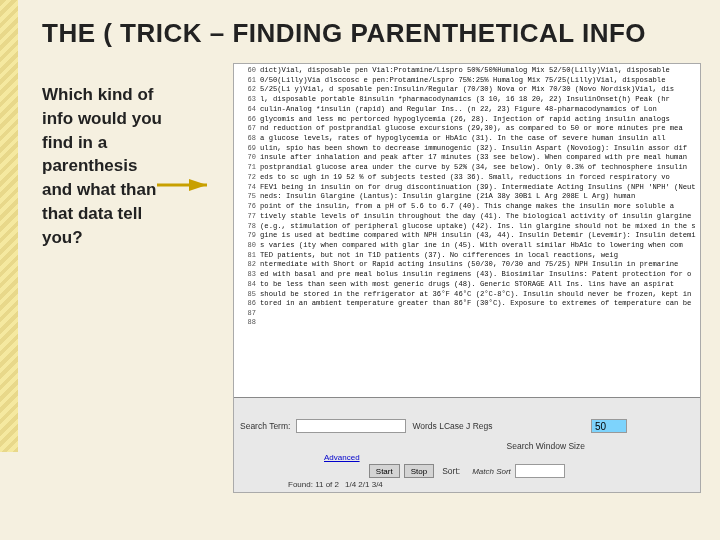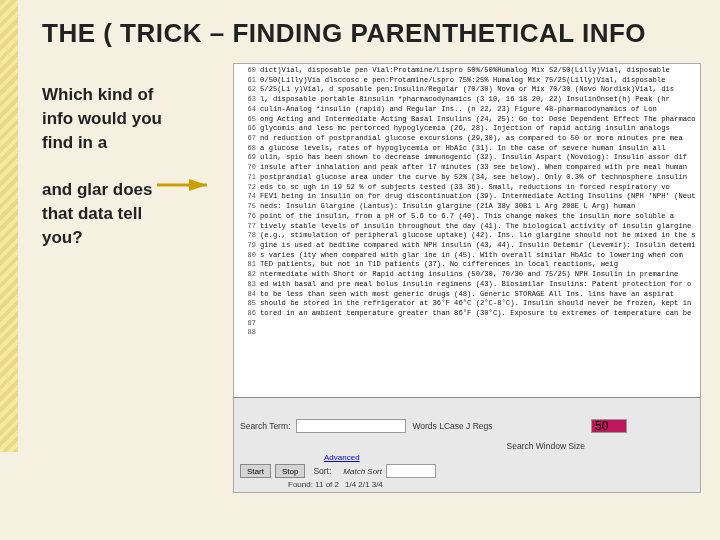--- a/index.html
+++ b/index.html
@@ -135,44 +135,45 @@
 
     .search-size-label {
       font-size: 8.5px;
       color: #333;
       margin-left: 8px;
       margin-top: 40px;
     }
 
     .search-size-input {
       border: 1px solid #999;
-      background: #be185d;
+      background: #7dd3fc;
       width: 36px;
       height: 14px;
-      font-size: 12px;
+      font-size: 10px;
       padding: 1px 3px;
     }
 
     .search-row2 {
       display: flex;
       align-items: center;
       gap: 4px;
     }
 
     .advanced-link {
       font-size: 8px;
       color: #0000cc;
       text-decoration: underline;
       cursor: pointer;
     }
 
     .search-row3 {
       display: flex;
       align-items: center;
       gap: 4px;
+      justify-content: center;
     }
 
     .btn-small {
       background: #d4d4d4;
       border: 1px solid #888;
       font-size: 8px;
       padding: 1px 6px;
       cursor: pointer;
       height: 14px;
     }
@@ -225,22 +226,22 @@
 
   <div class="title" style="margin-left:18px;">THE ( TRICK – FINDING PARENTHETICAL INFO</div>
 
   <div class="content-area" style="margin-left:18px;">
 
     <div class="left-panel">
       <div class="question-text">
         <span>Which kind of</span><br>
         <span>info would you</span><br>
         <span>find in a</span><br>
-        <br>
-        <span>and glar does</span><br>
+        <span>parenthesis</span><br>
+        <span>and what than</span><br>
         <span>that data tell</span><br>
         <span>you?</span>
       </div>
     </div>
 
     <div class="right-panel">
       <div class="document-window">
         <div class="doc-content" id="doc-lines">
 
         <div class="doc-row">
@@ -255,24 +256,20 @@
               <span class="line-num">62</span>
               <span class="line-text">5/25(Li y)Vial, d sposable pen:Insulin/Regular (70/30) Nova or Mix 70/30 (Novo Nordisk)Vial, dis</span>
             </div>
             <div class="doc-row">
               <span class="line-num">63</span>
               <span class="line-text">l, disposable portable 8insulin *pharmacodynamics (3 10, 16 18 20, 22) InsulinOnset(h) Peak (hr</span>
             </div>
             <div class="doc-row">
               <span class="line-num">64</span>
               <span class="line-text">culin-Analog *insulin (rapid) and Regular Ins.. (n 22, 23)  Figure 48-pharmacodynamics of Lon</span>
-            </div>
-            <div class="doc-row">
-              <span class="line-num">65</span>
-              <span class="line-text">ong Acting and  Intermediate Acting Basal Insulins (24, 25): Go to: Dose Dependent Effect The pharmaco</span>
             </div>
             <div class="doc-row">
               <span class="line-num">66</span>
               <span class="line-text">glycomis and less mc pertorced hypoglycemia (26, 28). Injection of rapid acting insulin analogs</span>
             </div>
             <div class="doc-row">
               <span class="line-num">67</span>
               <span class="line-text">nd reduction of postprandial glucose excursions (29,30), as compared to 50 or more minutes pre mea</span>
             </div>
             <div class="doc-row">

